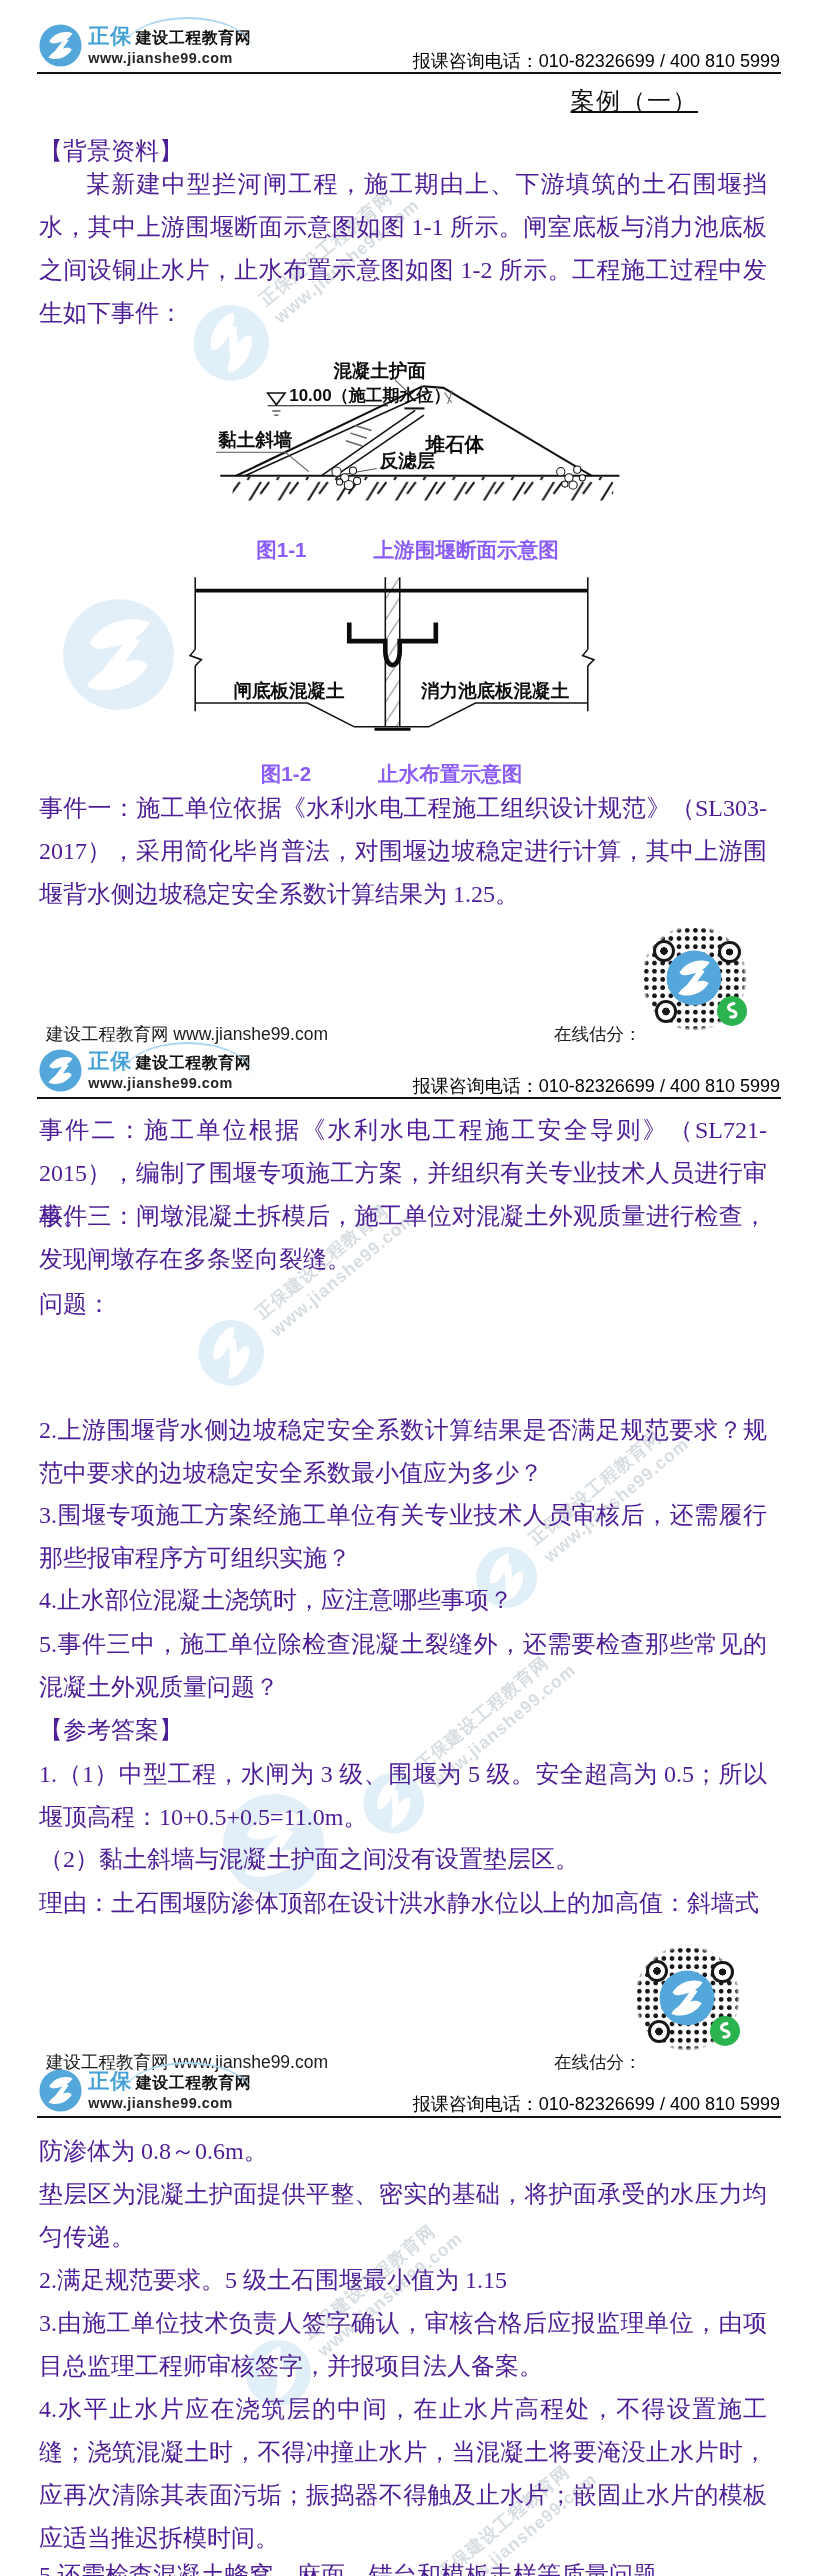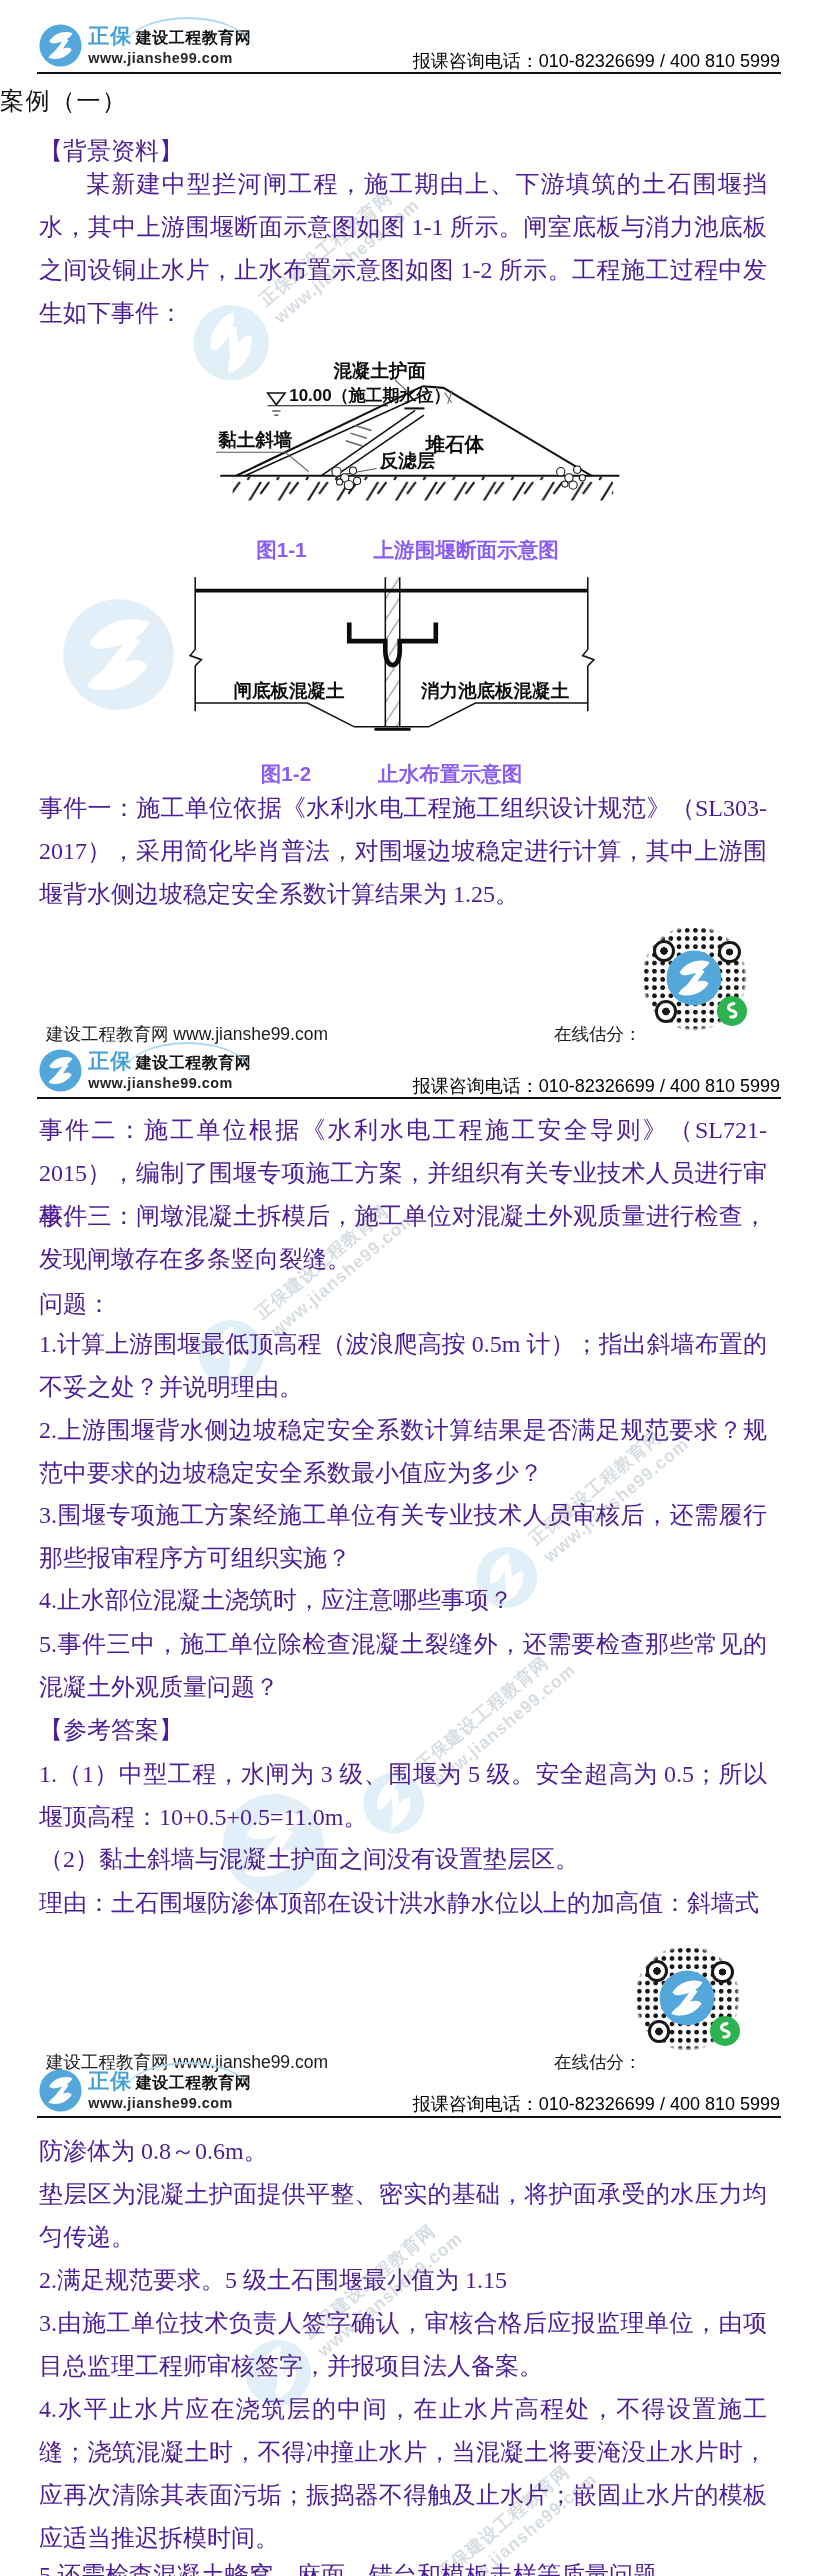--- a/index.html
+++ b/index.html
@@ -4,22 +4,22 @@
 <style>
   html,body{margin:0;padding:0;background:#ffffff;}
   #doc{position:relative;width:818px;height:2599px;background:#ffffff;overflow:hidden;
        font-family:"Liberation Serif","DejaVu Serif",serif;color:#101010;}
 
   
   .block{position:absolute;left:39px;width:728px;
          font:400 24px/43px "Liberation Serif","DejaVu Serif",serif;
          color:#4c1d95;text-align:justify;z-index:3;}
   .indent{text-indent:47px;}
-  .title{position:absolute;left:0;width:698px;text-align:left;
-         font:400 24px/31px "Liberation Serif","DejaVu Serif",serif;letter-spacing:1.5px;z-index:3;}
+  .title{position:absolute;left:0;width:698px;text-align:right;
+         font:400 24px/31px "Liberation Serif","DejaVu Serif",serif;letter-spacing:1.5px;z-index:3;text-decoration:underline;}
 
   
   .brand{position:absolute;left:39px;display:flex;gap:6.2px;align-items:flex-start;z-index:4;}
   .brand .mark{width:43px;height:43px;display:block;}
   .brand .bt{position:relative;padding-top:1px;}
   .brand .r1{display:flex;align-items:baseline;gap:3.6px;white-space:nowrap;}
   .brand .zb{font:700 21px/21.6px "Liberation Sans",sans-serif;color:#46a1d7;letter-spacing:1px;}
   .brand .sn{font:700 16px/18.5px "Liberation Sans",sans-serif;color:#121212;letter-spacing:0.5px;text-align:center;}
   .brand .dm{font:700 14.4px/16.5px "Liberation Sans",sans-serif;color:#262626;letter-spacing:0.5px;margin-top:2.6px;}
   .brand .arc{position:absolute;top:-7.2px;left:33px;width:133px;height:34px;
@@ -290,21 +290,20 @@
       <div class="dm">www.jianshe99.com</div>
     </div>
   </div>
   <div class="phone" style="top:1075px">报课咨询电话：010-82326699 / 400 810 5999</div>
   <div class="rule" style="top:1097px"></div>
 
   <div class="block" style="top:1109px">事件二：施工单位根据《水利水电工程施工安全导则》（SL721-2015），编制了围堰专项施工方案，并组织有关专业技术人员进行审核。</div>
   <div class="block" style="top:1195px">事件三：闸墩混凝土拆模后，施工单位对混凝土外观质量进行检查，发现闸墩存在多条竖向裂缝。</div>
 
   <div class="block" style="top:1283px">问题：</div>
-  <div class="block" style="top:1323px">1.计算上游围堰最低顶高程（波浪爬高按 0.5m 计）；指出斜墙布置的不妥之处？并说明理由。</div>
   <div class="block" style="top:1409px">2.上游围堰背水侧边坡稳定安全系数计算结果是否满足规范要求？规范中要求的边坡稳定安全系数最小值应为多少？</div>
   <div class="block" style="top:1494px">3.围堰专项施工方案经施工单位有关专业技术人员审核后，还需履行那些报审程序方可组织实施？</div>
   <div class="block" style="top:1579px">4.止水部位混凝土浇筑时，应注意哪些事项？</div>
   <div class="block" style="top:1623px">5.事件三中，施工单位除检查混凝土裂缝外，还需要检查那些常见的混凝土外观质量问题？</div>
 
   <div class="block" style="top:1709px">【参考答案】</div>
   <div class="block" style="top:1753px">1.（1）中型工程，水闸为 3 级、围堰为 5 级。安全超高为 0.5；所以堰顶高程：10+0.5+0.5=11.0m。</div>
   <div class="block" style="top:1838px">（2）黏土斜墙与混凝土护面之间没有设置垫层区。</div>
   <div class="block" style="top:1882px">理由：土石围堰防渗体顶部在设计洪水静水位以上的加高值：斜墙式</div>
 

